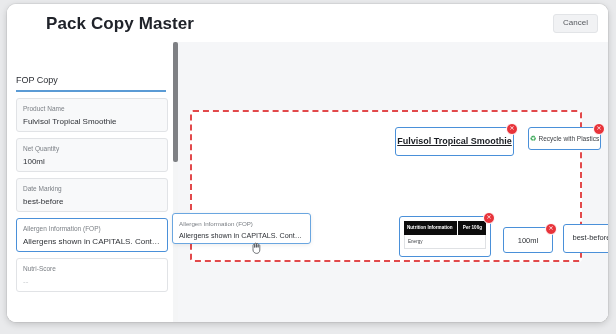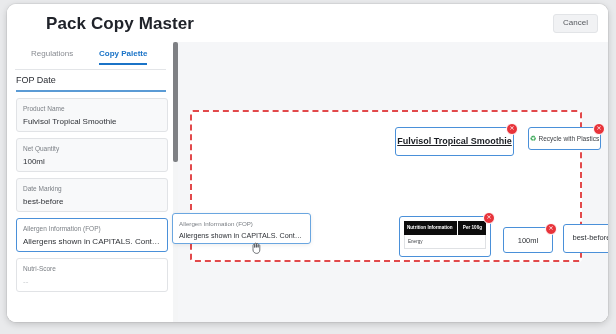--- a/index.html
+++ b/index.html
@@ -390,26 +390,22 @@
 
     <div class="header">
       <div class="app-title">Pack Copy Master</div>
       <div class="cancel-btn">Cancel</div>
     </div>
 
     <div class="body-area">
 
       <div class="sidebar">
 
-        <div class="tabs">
-          <div class="tab t0">Regulations</div>
-          <div class="tab t1">Copy Palette</div>
-        </div>
-
-        <div class="section-title">FOP Date</div>
+
+        <div class="section-title">FOP Copy</div>
         <div class="section-rule"></div>
 
         <div class="card-list">
 
           <div class="copy-card">
             <div class="cc-label">Product Name</div>
             <div class="cc-value">Fulvisol Tropical Smoothie</div>
           </div>
 
           <div class="copy-card">

